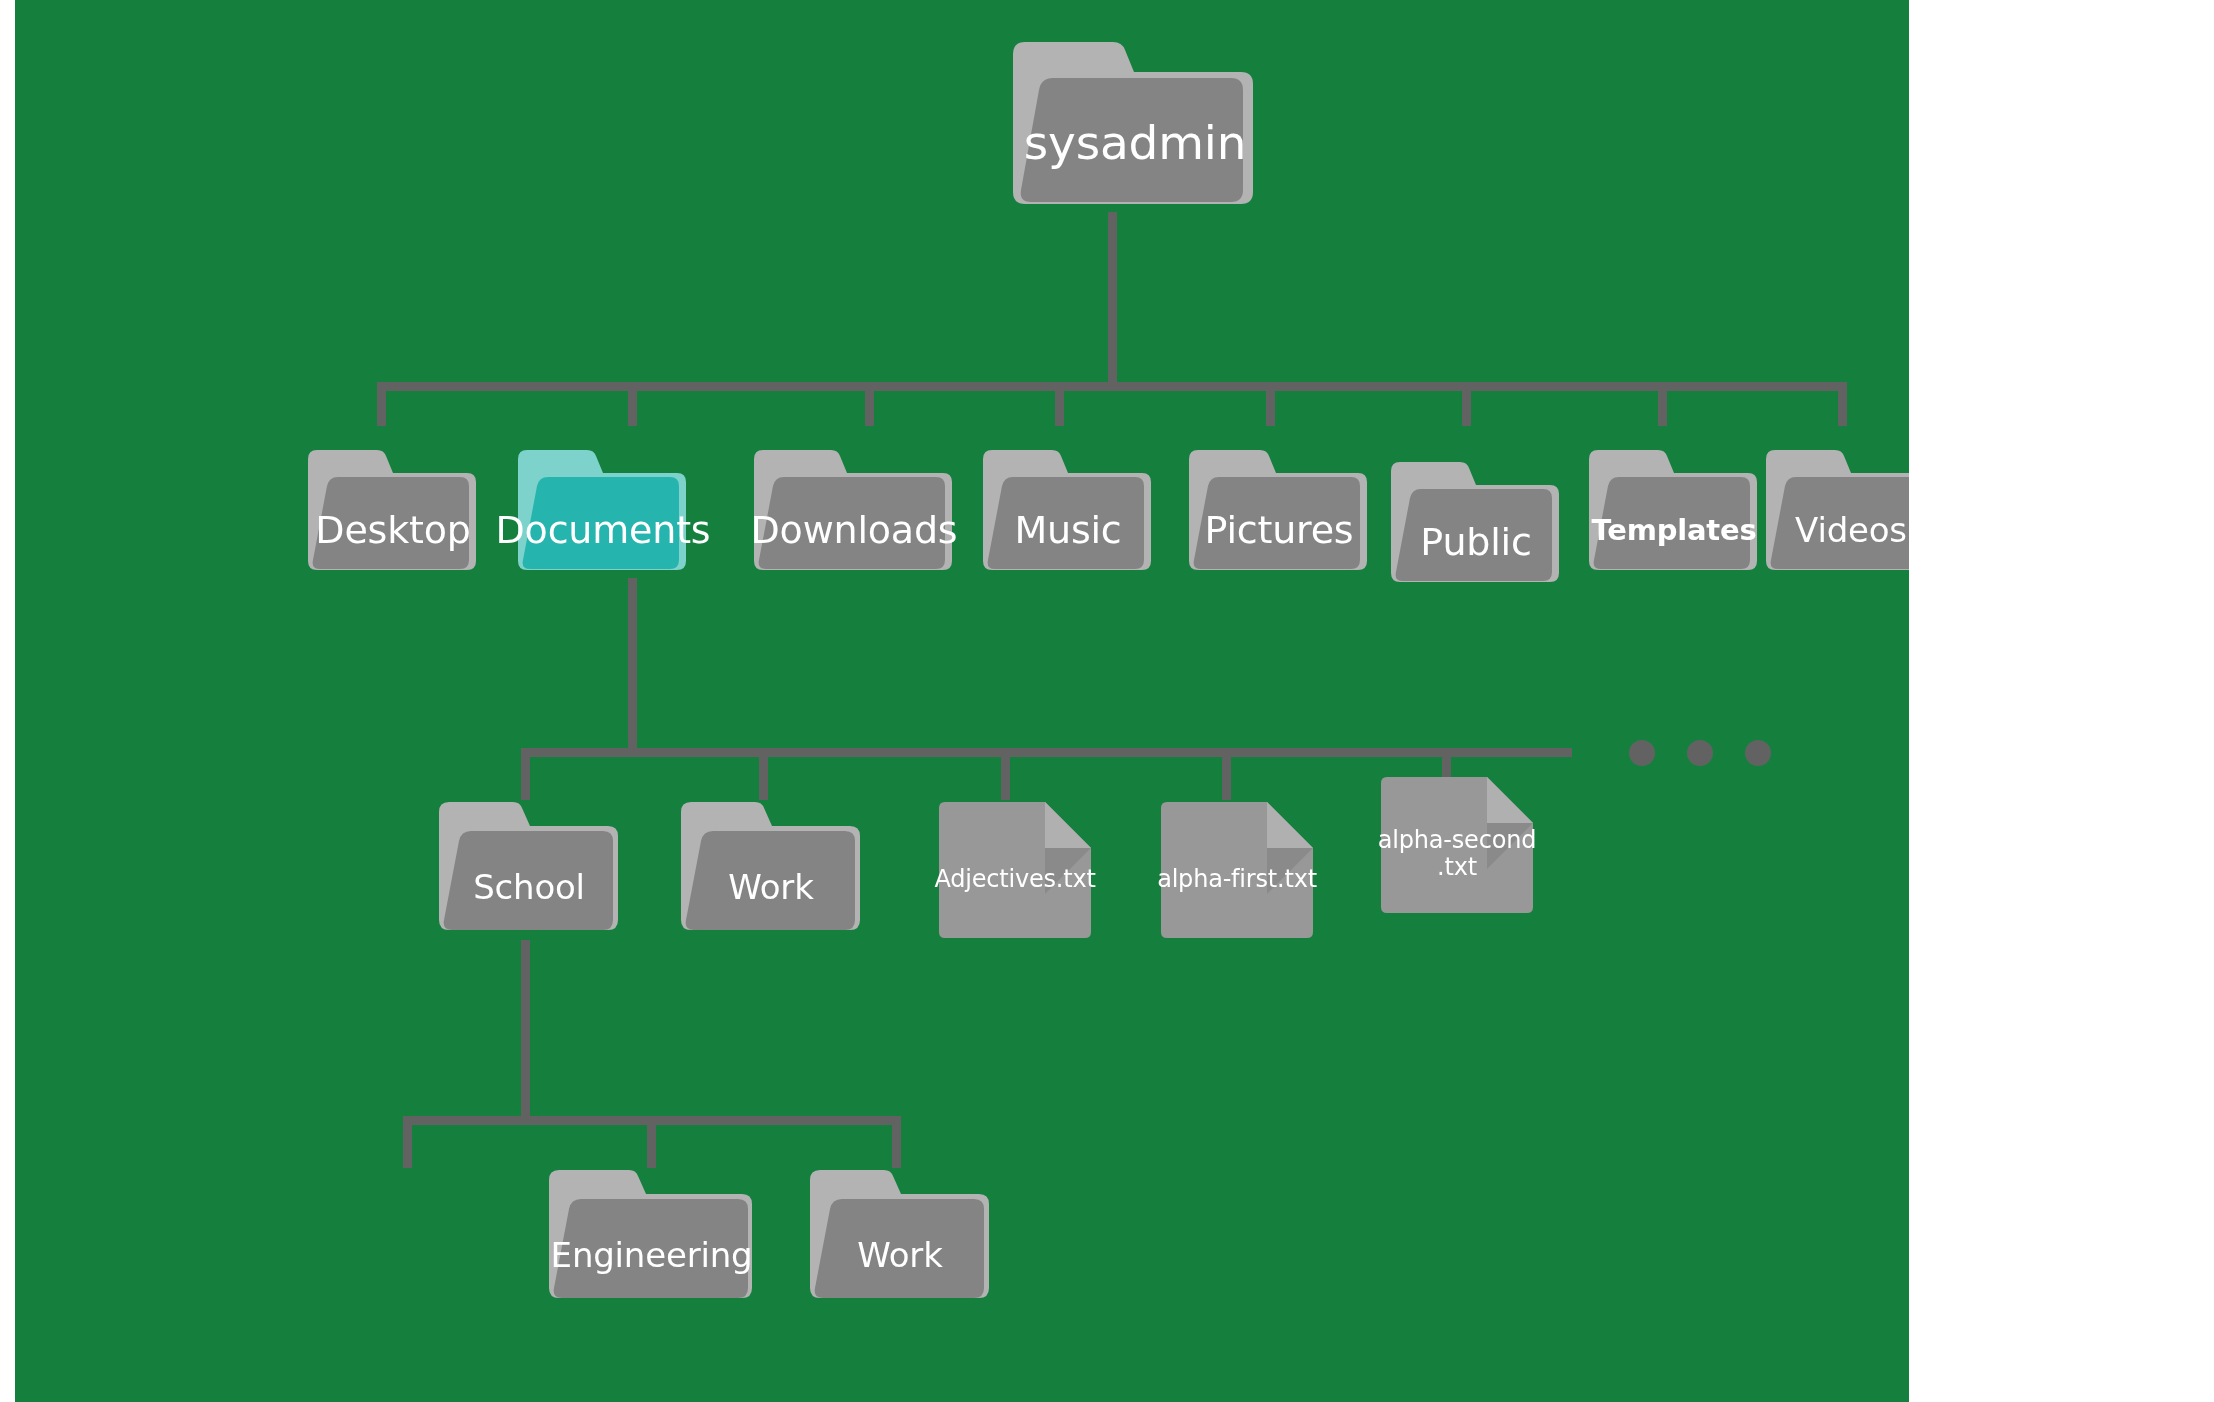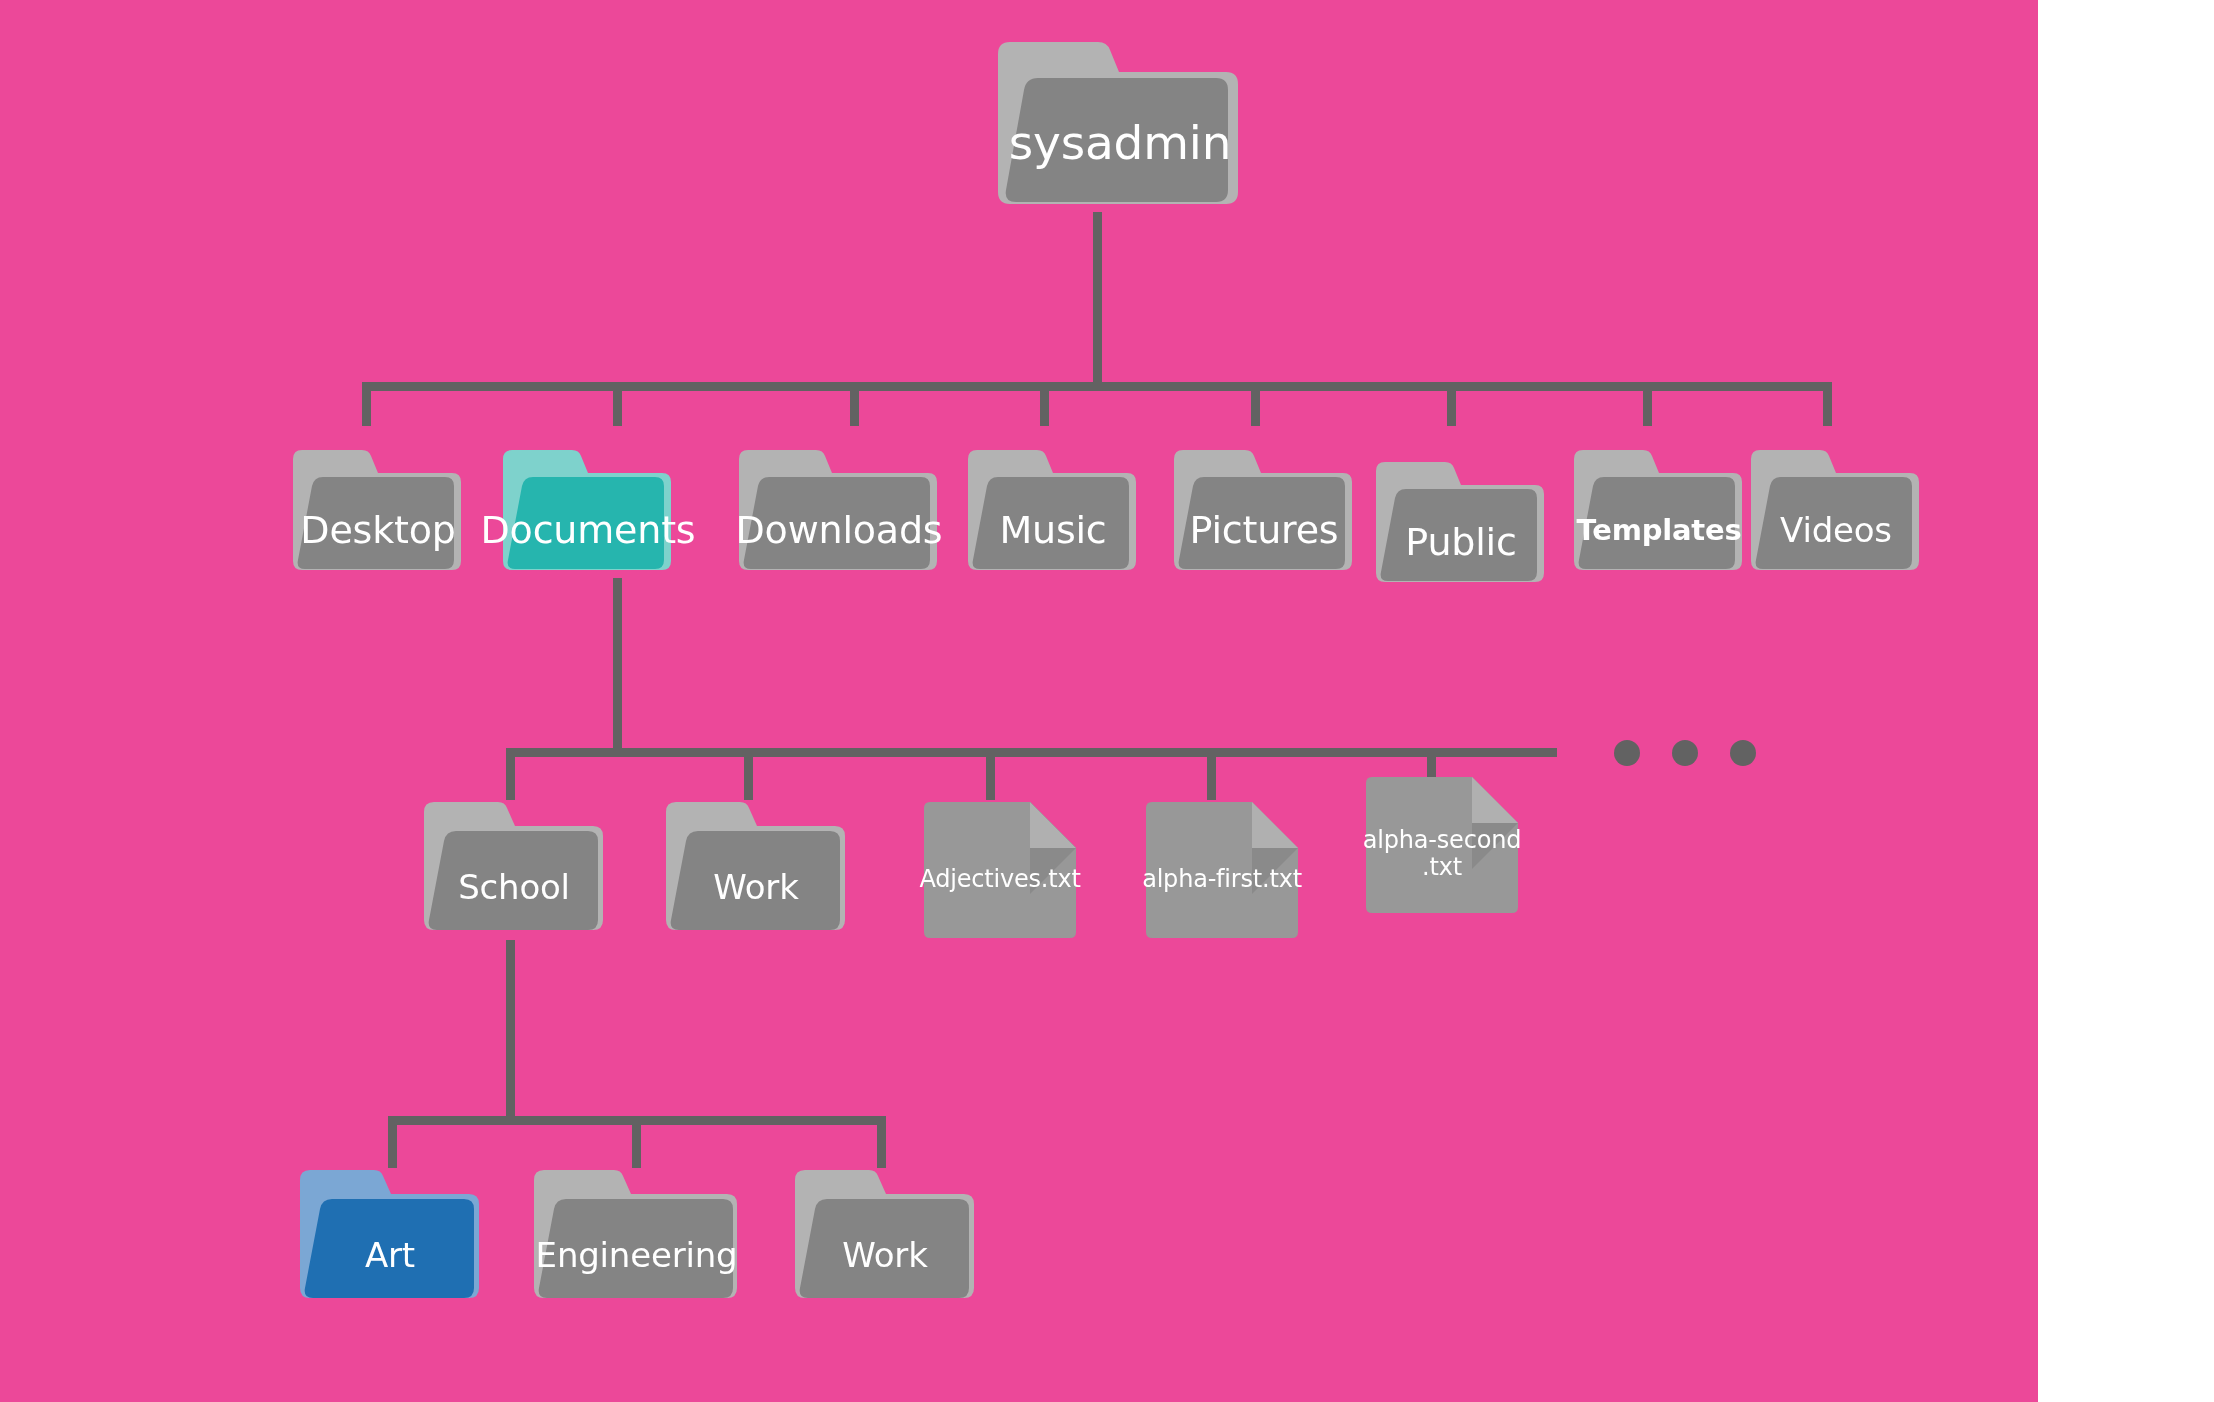--- a/index.html
+++ b/index.html
@@ -6,24 +6,25 @@
   html, body {
     margin: 0;
     padding: 0;
     background: #ffffff;
   }
   body {
     font-family: "DejaVu Sans", sans-serif;
   }
   #stage {
     position: relative;
-    width: 2038px;
+    width: 1894px;
     height: 1402px;
-    background: #ec4899;
+    background: #15803d;
     overflow: hidden;
+    margin-left: 15px;
   }
 
   
   .conn {
     position: absolute;
     background: #626262;
   }
   .dot {
     position: absolute;
     width: 26px;
@@ -225,27 +226,20 @@
   <div class="node file size-file" style="left:1362px; top:775px; width:160px; height:140px;">
     <svg viewBox="0 0 160 140" width="160" height="140" aria-hidden="true">
       <path fill="#989898" d="M4 8 q0-6 6-6 h100 l46 46 v84 q0 6 -6 6 h-140 q-6 0 -6 -6 z"></path>
       <path fill="#b0b0b0" d="M110 2 l46 46 h-46 z"></path>
       <path fill="#8a8a8a" d="M110 48 l46 0 -46 46 z"></path>
     </svg>
     <div class="node-label">alpha-second
 .txt</div>
   </div>
 
-  <div class="node folder size-md" style="left:294px; top:1168px; width:180px; height:140px;">
-    <svg viewBox="0 0 180 140" width="180" height="140" aria-hidden="true">
-      <path fill="#7ba7d4" d="M6 12 q0-10 10-10 h64 q7 0 9 6 l8 18 h78 q10 0 10 10 v84 q0 10 -10 10 h-159 q-10 0 -10 -10 z"></path>
-      <path fill="#1f6fb2" d="M26 41 q2-10 12-10 h132 q10 0 10 10 v79 q0 10 -10 10 h-151 q-10 0 -8 -10 z"></path>
-    </svg>
-    <div class="node-label">Art</div>
-  </div>
 
   <div class="node folder size-md" style="left:528px; top:1168px; width:205px; height:140px;">
     <svg viewBox="0 0 205 140" width="205" height="140" aria-hidden="true">
       <path fill="#b3b3b3" d="M6 12 q0-10 10-10 h70 q7 0 9 6 l8 18 h96 q10 0 10 10 v84 q0 10 -10 10 h-183 q-10 0 -10 -10 z"></path>
       <path fill="#848484" d="M26 41 q2-10 12-10 h157 q10 0 10 10 v79 q0 10 -10 10 h-176 q-10 0 -8 -10 z"></path>
     </svg>
     <div class="node-label">Engineering</div>
   </div>
 
   <div class="node folder size-md" style="left:789px; top:1168px; width:180px; height:140px;">

